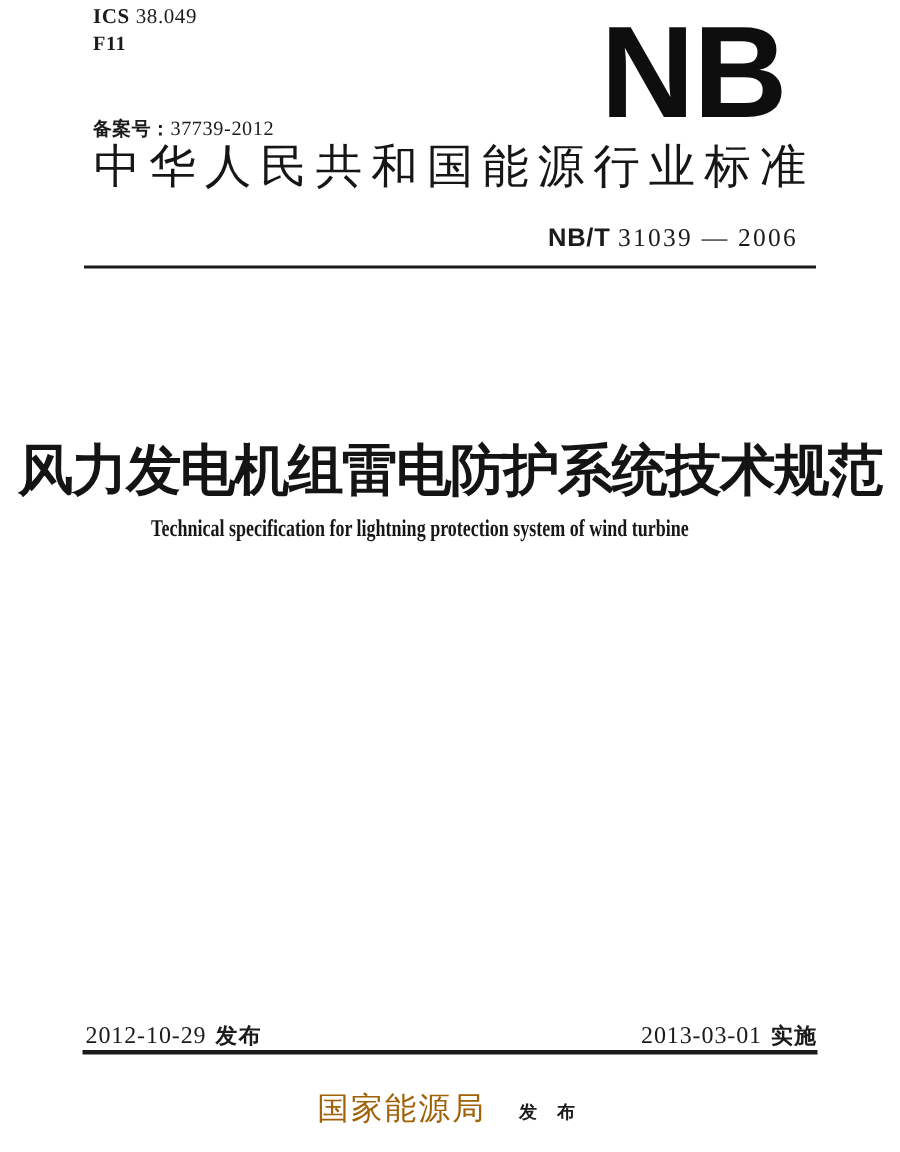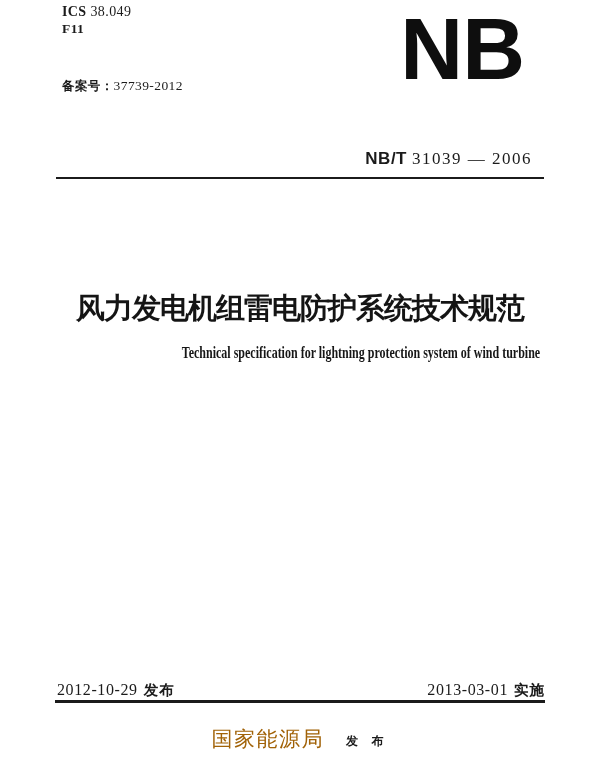--- a/index.html
+++ b/index.html
@@ -83,33 +83,34 @@
   
   .doc-title-cn {
     position: absolute;
     top: 289px;
     left: 0;
     right: 0;
     margin: 0;
     text-align: center;
     font-family: "Liberation Sans", "DejaVu Sans", sans-serif;
     font-weight: bold;
-    font-size: 29px;
+    font-size: 37px;
     letter-spacing: -1px;
     white-space: nowrap;
     color: #141414;
   }
 
   .doc-title-en-wrap {
     position: absolute;
     top: 344px;
     left: 0;
     right: 0;
     display: flex;
-    justify-content: flex-end;
+    justify-content: flex-start;
+    padding-left: 41px;
   }
   .doc-title-en {
     font-weight: bold;
     font-size: 16px;
     white-space: nowrap;
     transform: scaleX(0.75);
     transform-origin: center;
     color: #171717;
   }
 
@@ -167,20 +168,21 @@
       <span>38.049</span>
     </div>
     <div class="classification">F11</div>
     <div class="filing-line">
       <span class="filing-label">备案号：</span><span>37739-2012</span>
     </div>
   </div>
 
   <div class="nb-logo">NB</div>
 
+  <h1 class="std-name">中华人民共和国能源行业标准</h1>
 
   <div class="std-code">
     <span class="std-code-prefix">NB/T</span><span class="std-code-number">31039 — 2006</span>
   </div>
 
   <div class="rule rule-top"></div>
 
   <h2 class="doc-title-cn">风力发电机组雷电防护系统技术规范</h2>
 
   <div class="doc-title-en-wrap">

